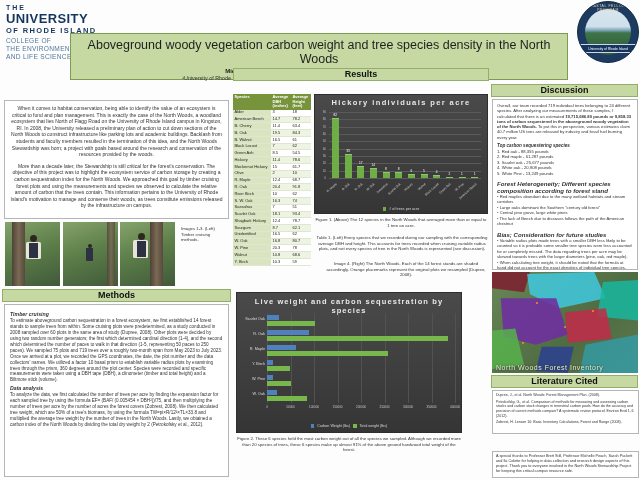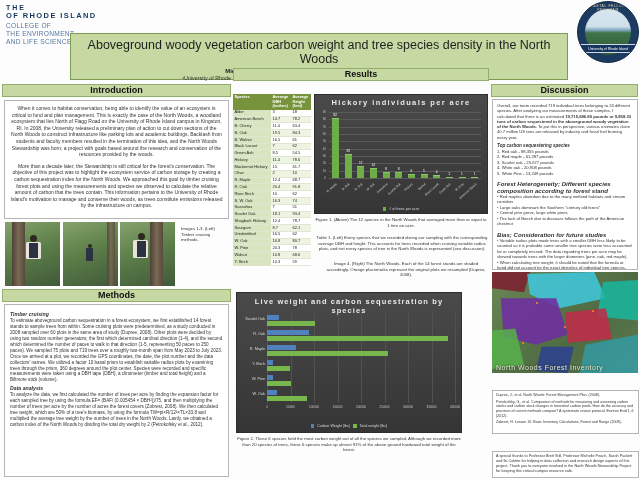--- a/index.html
+++ b/index.html
@@ -109,39 +109,39 @@
   .ack-box { left:492px; top:451px; width:147px; height:27px; padding:2px 3px;
              font-size:3.8px; line-height:1.3; }
 </style>
 </head>
 <body>
 
 <div class="poster">
 
   <div class="uri-logo">
     <div class="logo-the">THE</div>
+    <div class="logo-univ">UNIVERSITY</div>
     <div class="logo-ofri">OF RHODE ISLAND</div>
     <div class="logo-college">COLLEGE OF</div>
     <div class="logo-college">THE ENVIRONMENT</div>
     <div class="logo-college">AND LIFE SCIENCES</div>
   </div>
 
   <div class="banner">
     <div class="banner-title">Aboveground woody vegetation carbon weight and tree species density in the North Woods</div>
     <div class="banner-authors">Michael Tavares¹, Professor Brett Still², Professor Michelle Peach³</div>
     <div class="banner-affil">¹University of Rhode Island Coastal Fellow, ², ³Department of Natural Resource Science University of Rhode Island</div>
   </div>
 
   <div class="seal">
     <div class="seal-art"></div>
     <div class="seal-top">COASTAL FELLOWS PROGRAM</div>
     <div class="seal-band">University of Rhode Island</div>
   </div>
 
-  <div class="sec-h" style="left:2px; top:84px; width:229px;">Introduction</div>
   <div class="sec-h" style="left:233px; top:68px; width:256px;">Results</div>
   <div class="sec-h" style="left:491px; top:84px; width:147px;">Discussion</div>
 
   <div class="wbox intro-box">
     <p>When it comes to habitat conservation, being able to identify the value of an ecosystem is critical to fund and plan management. This is exactly the case of the North Woods, a woodland ecosystem that lies North of Flagg Road on the University of Rhode Island campus in Kingston, RI. In 2008, the University released a preliminary plan of action to cut down sections of the North Woods to construct infrastructure like parking lots and academic buildings. Backlash from students and faculty members resulted in the termination of this idea, and the North Woods Stewardship was born; a project with goals based around the research and conservation of the resources provided by the woods.</p>
     <p>More than a decade later, the Stewardship is still critical for the forest's conservation. The objective of this project was to highlight the ecosystem service of carbon storage by creating a carbon sequestration index for the North Woods. We approached this goal by timber cruising forest plots and using the measurements and species we observed to calculate the relative amount of carbon that the trees contain. This information pertains to the University of Rhode Island's motivation to manage and conserve their woods, as trees constitute emissions released by the infrastructure on campus.</p>
   </div>
 
   <div class="photo" style="left:5px;">
     <div class="trunk" style="left:7px;"></div>
@@ -453,20 +453,21 @@
     <div class="region" style="background:#57b24b; opacity:.85; clip-path:polygon(0% 58%, 16% 56%, 22% 92%, 0% 96%);"></div>
     <div class="region" style="background:#2c3f8f; opacity:.85; clip-path:polygon(34% 74%, 56% 74%, 52% 100%, 30% 98%);"></div>
     <div class="region" style="background:#2ea3b5; opacity:.7;  clip-path:polygon(64% 72%, 100% 62%, 100% 100%, 60% 100%);"></div>
     <div class="dot" style="left:44px; top:30px;"></div>
     <div class="dot" style="left:72px; top:54px;"></div>
     <div class="dot" style="left:100px; top:38px;"></div>
     <div class="dot" style="left:30px; top:70px;"></div>
     <div class="map-label">North Woods Forest Inventory</div>
   </div>
 
+  <div class="sec-h" style="left:491px; top:375px; width:147px;">Literature Cited</div>
   <div class="wbox lit-box" id="lit-box">
       <div>Dupree, J., et al. North Woods: Forest Management Plan. (2008).</div>
       <div>Petrokofsky, G., et al. Comparison of methods for measuring and assessing carbon stocks and carbon stock changes in terrestrial carbon pools. How do the accuracy and precision of current methods compare? A systematic review protocol. Environ Evid 1, 6 (2012).</div>
       <div>Zobrest, H. Lesson 10: Basic Inventory Calculations, Forest and Range (2008).</div>
     </div>
 
   <div class="wbox ack-box">A special thanks to Professor Brett Still, Professor Michelle Peach, Sarah Puckett and Ila Colette for helping in data collection and research design aspects of this project. Thank you to everyone involved in the North Woods Stewardship Project for keeping this critical campus resource safe.</div>
 
 </div>
 

